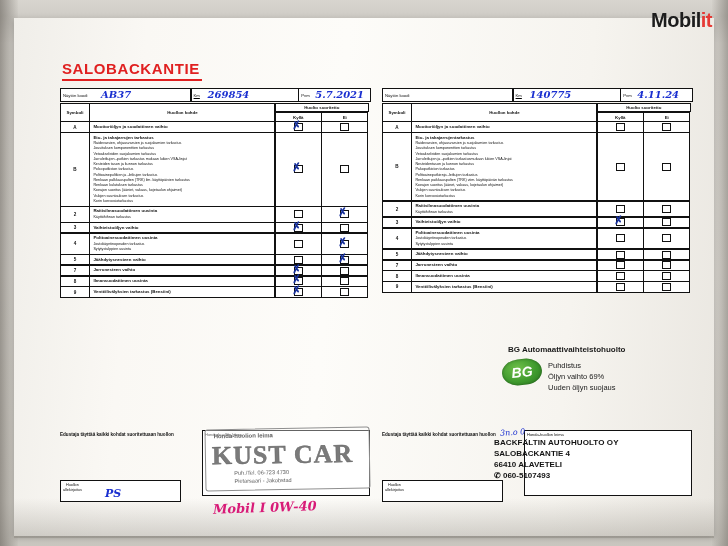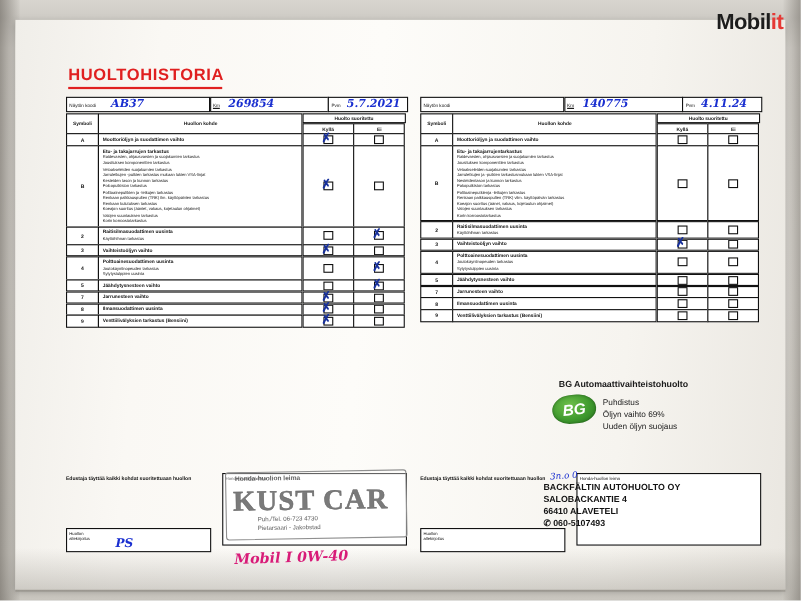--- a/index.html
+++ b/index.html
@@ -132,22 +132,22 @@
     font-size:4.6px; font-weight:bold; color:#111; line-height:1.5;
   }
   .stampbox {
     position:absolute; right:0; top:0; width:168px; height:66px;
     border:.6px solid #111; background:#fff;
   }
   .stampbox .cap {
     position:absolute; left:2px; top:1px; font-size:4px; color:#111;
   }
   .sigbox {
-    position:absolute; left:0; top:50px; width:132px; height:22px;
-    border:.6px solid #111; background:#fff;
+    position:absolute; left:0; top:50px; width:121px; height:22px;
+    border:.6px solid #111; background:#fff;text-align:center;
   }
   .sigbox .cap {
     position:absolute; left:2px; top:1.5px; font-size:3.8px; color:#111; line-height:1.5;
   }
 
   
   .bgstamp {
     position:absolute; left:500px; top:345px; width:160px; height:72px;
     color:#1b1b1b;
   }
@@ -223,21 +223,21 @@
     <div class="spine-right"></div>
     <div class="page-shadow-top"></div>
     <div class="page"></div>
     <div class="page-shadow-bottom"></div>
   </div>
 
   <div class="brand">
     <span>Mobil</span><span class="dot">it</span>
   </div>
 
-  <div class="title">HUOLTOHISTORIA</div>
+  <div class="title">SALOBACKANTIE</div>
   <div class="title-underline"></div>
 
   <div id="forms-host">
       <div class="form left">
         <div class="idrow">
           <div class="idcell c-code">
             <span class="lbl">Näytön koodi</span>
             <span class="hand" style="left: 40px; top: 0px; font-size: 10px;">AB37</span>
           </div>
           <div class="idcell c-km">

